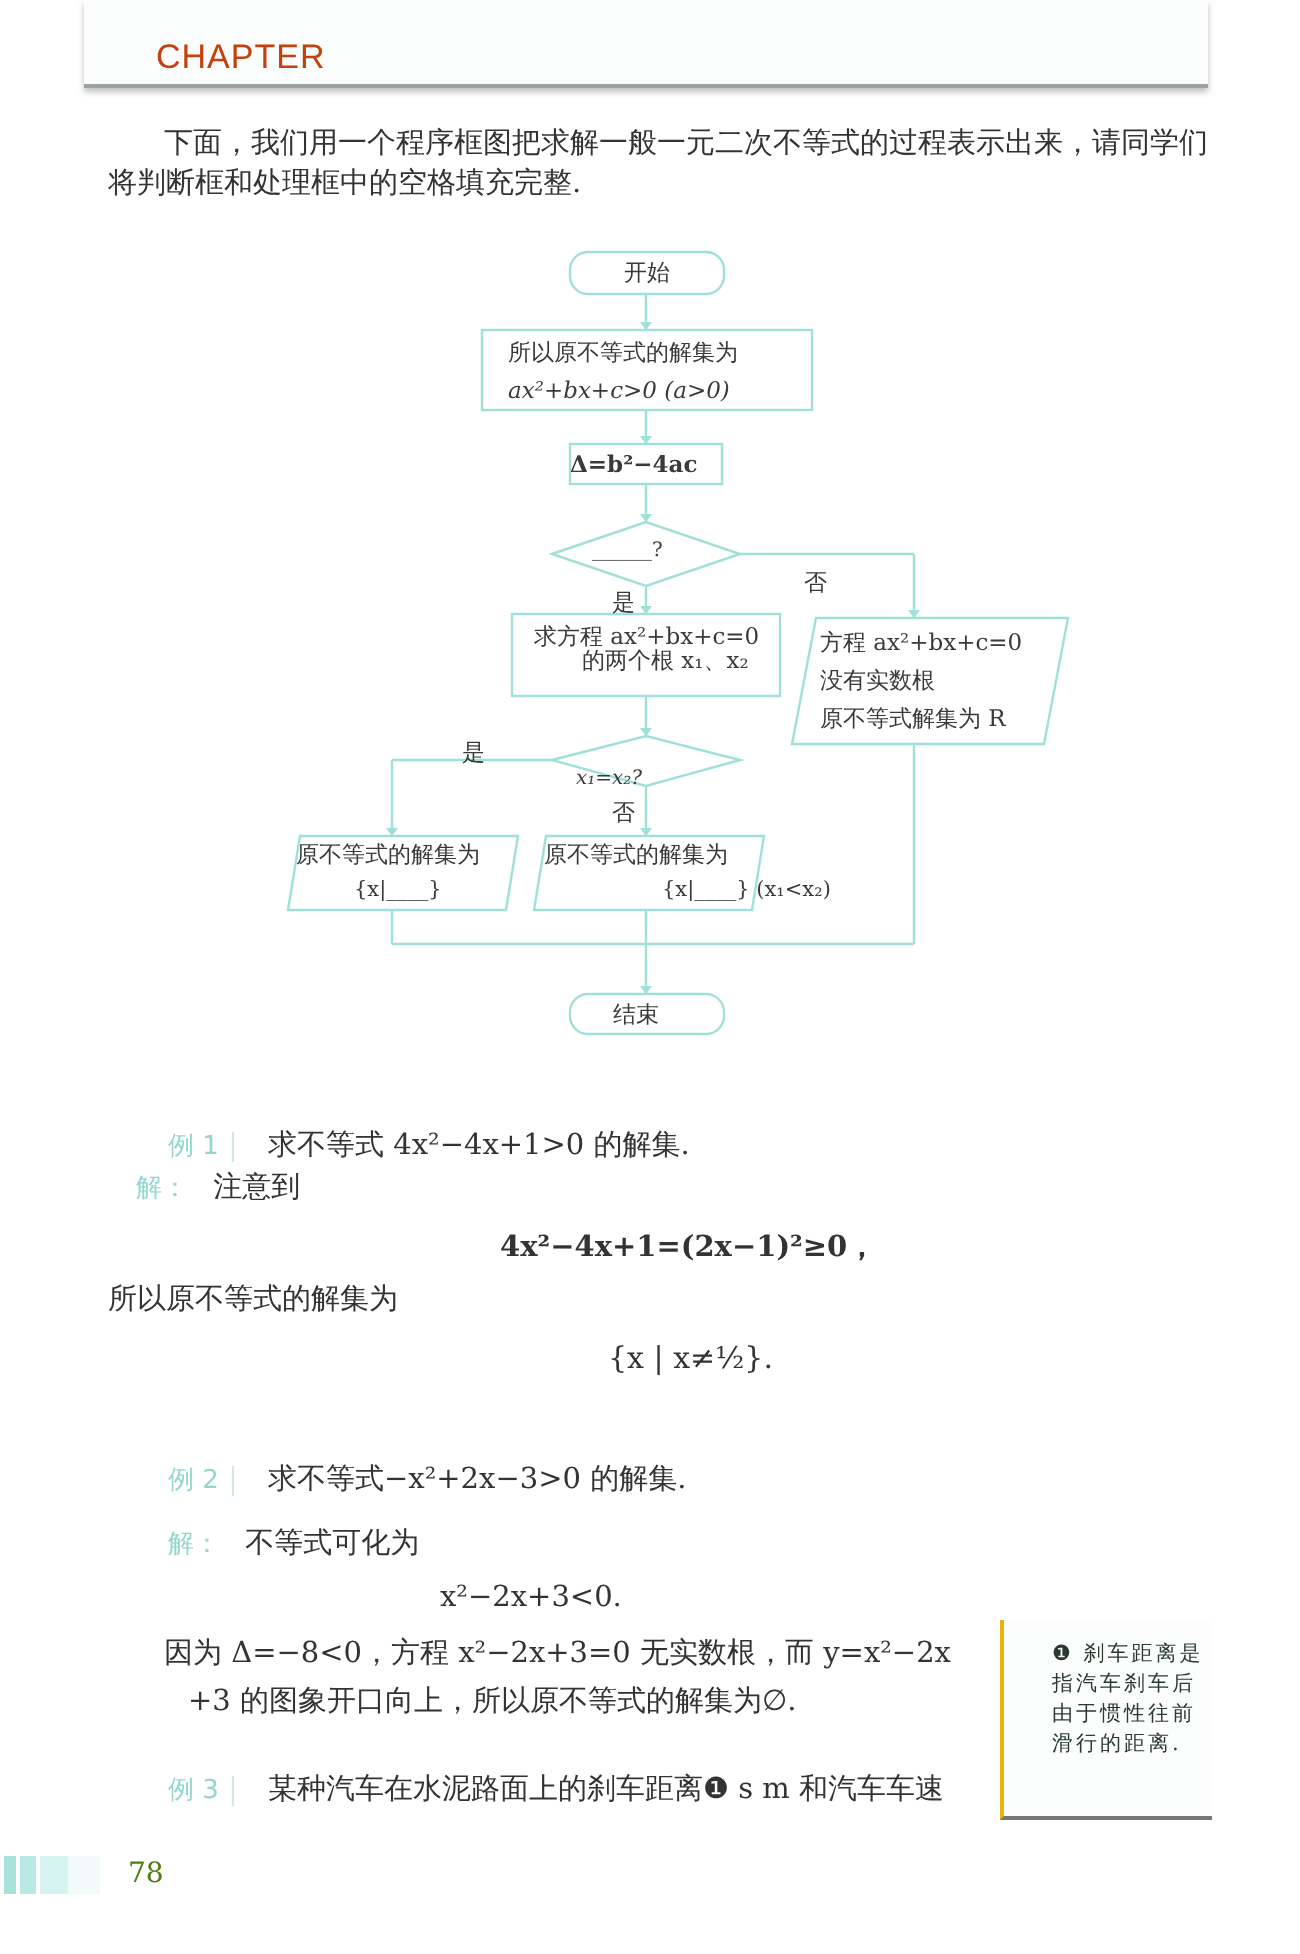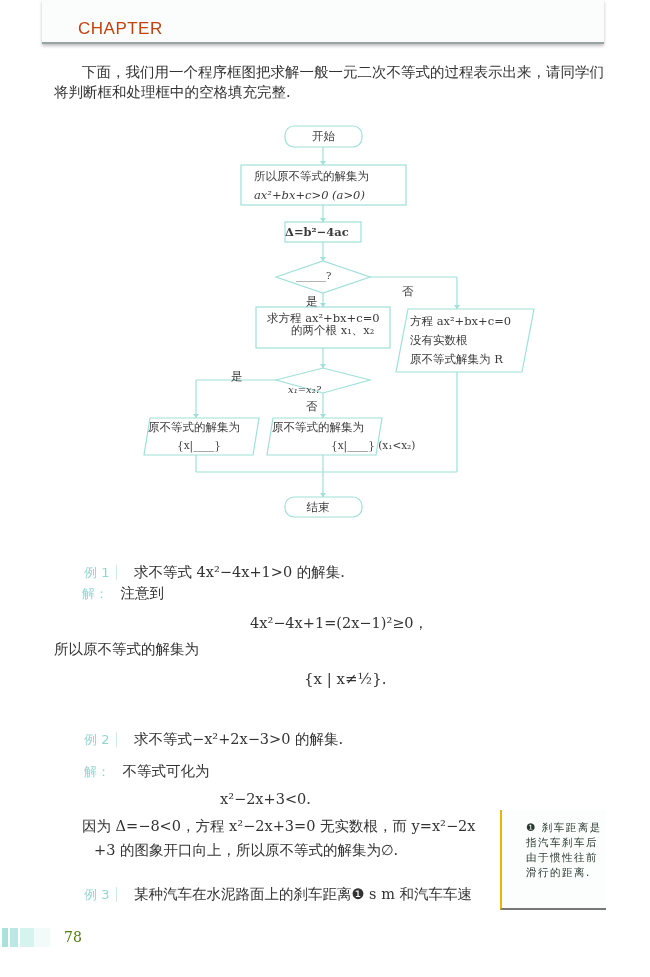--- a/index.html
+++ b/index.html
@@ -111,25 +111,25 @@
   <div class="node-text" style="left:177px;top:435px;font-size:10.5px;">{x|____}</div>
   <div class="node-text" style="left:272px;top:417px;">原不等式的解集为</div>
   <div class="node-text" style="left:287px;top:435px;font-size:10.5px;margin-left:44px;">{x|____} (x₁&lt;x₂)</div>
   <div class="node-text" style="left:285px;top:497px;width:66px;text-align:center;">结束</div>
 </div>
 
 <div class="line" style="left:84px;top:551px;margin-top:12px;">
   <span class="example-label">例 1</span>
   <span>求不等式 4x²−4x+1&gt;0 的解集.</span>
 </div>
-<div class="line" style="left:82px;top:584px;text-align:right;">
+<div class="line" style="left:68px;top:584px;text-align:right;">
   <span class="sol-label">解：</span>
   <span>注意到</span>
 </div>
-<div class="line math" style="left:250px;top:614px;">4x²−4x+1=(2x−1)²≥0，</div>
+<div class="line math" style="left:250px;top:614px;font-weight:bold;">4x²−4x+1=(2x−1)²≥0，</div>
 <div class="line" style="left:54px;top:640px;">所以原不等式的解集为</div>
 <div class="line math" style="left:304px;top:670px;font-size:15px;">{x | x≠½}.</div>
 
 <div class="line" style="left:84px;top:730px;">
   <span class="example-label">例 2</span>
   <span>求不等式−x²+2x−3&gt;0 的解集.</span>
 </div>
 <div class="line" style="left:84px;top:762px;">
   <span class="sol-label">解：</span>
   <span>不等式可化为</span>

